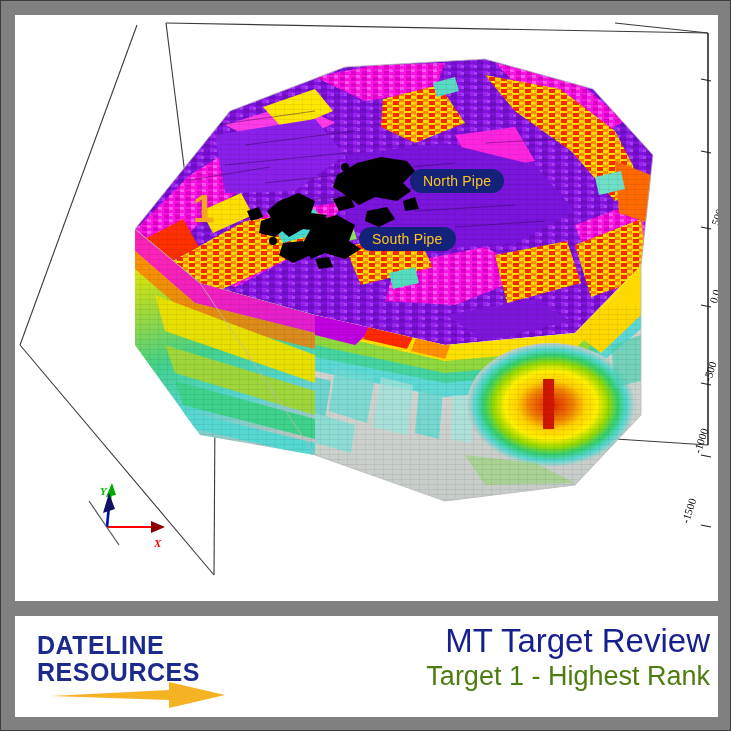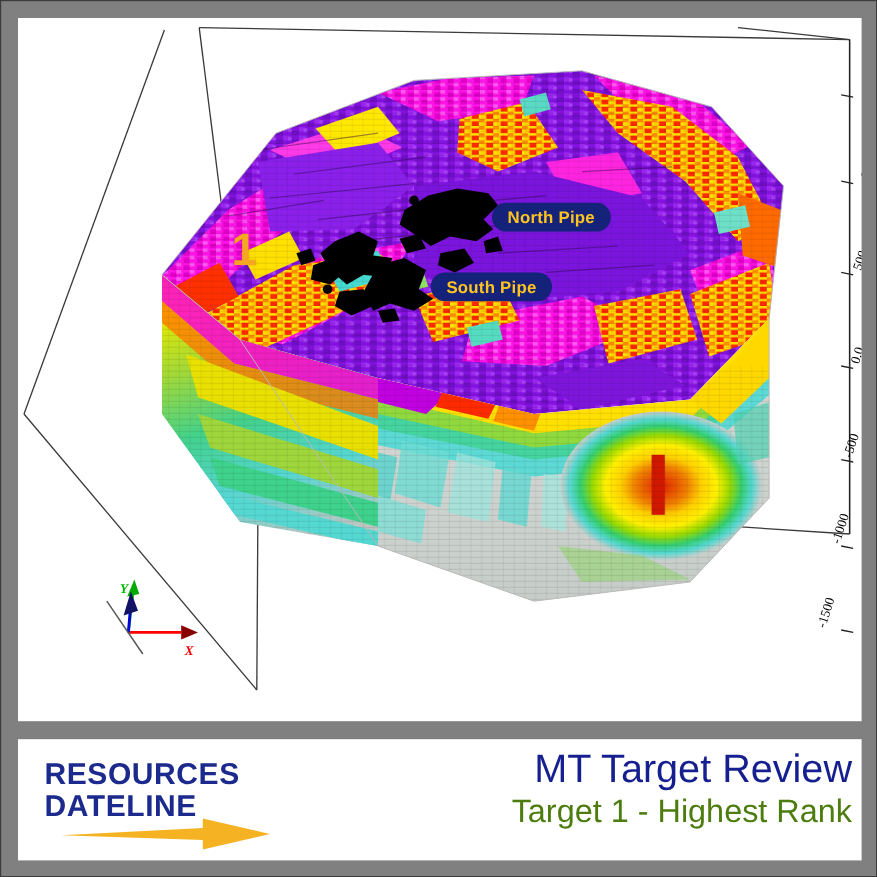--- a/index.html
+++ b/index.html
@@ -25,21 +25,21 @@
     overflow:hidden;
   }
   #plot-svg{position:absolute;left:0;top:0;width:703px;height:586px;}
 
   
   .pill{
     position:absolute;
     display:flex;align-items:center;justify-content:center;
     border-radius:999px;
     font-size:14px;
-    font-weight:700;
+    font-weight:400;
     letter-spacing:.2px;
     white-space:nowrap;
     padding:12px 13px;
     height:20px;
     box-sizing:border-box;
   }
   #pill-north{left:395px;top:154px;}
   #pill-south{left:344px;top:212px;}
 
   
@@ -357,22 +357,22 @@
       <span>North Pipe</span>
     </div>
     <div class="pill" id="pill-south" style="background:#152279;color:#ffc421;">
       <span>South Pipe</span>
     </div>
   </div>
 
   <div id="footer">
 
     <div id="brand">
+      <div class="brand-line" style="color:#1b2a8c;">DATELINE</div>
       <div class="brand-line" style="color:#1b2a8c;">RESOURCES</div>
-      <div class="brand-line" style="color:#1b2a8c;">DATELINE</div>
     </div>
 
     <svg id="brand-arrow" width="178" height="30" viewBox="0 0 178 30">
       <path d="M 2 16 L 120 10 L 120 2 L 176 15 L 120 28 L 120 20 Z" fill="#f5b323"></path>
     </svg>
 
     <div id="titles">
       <div id="main-title" style="color:#161f8f;">MT Target Review</div>
       <div id="sub-title" style="color:#4d7c0f;">Target 1 - Highest Rank</div>
     </div>

